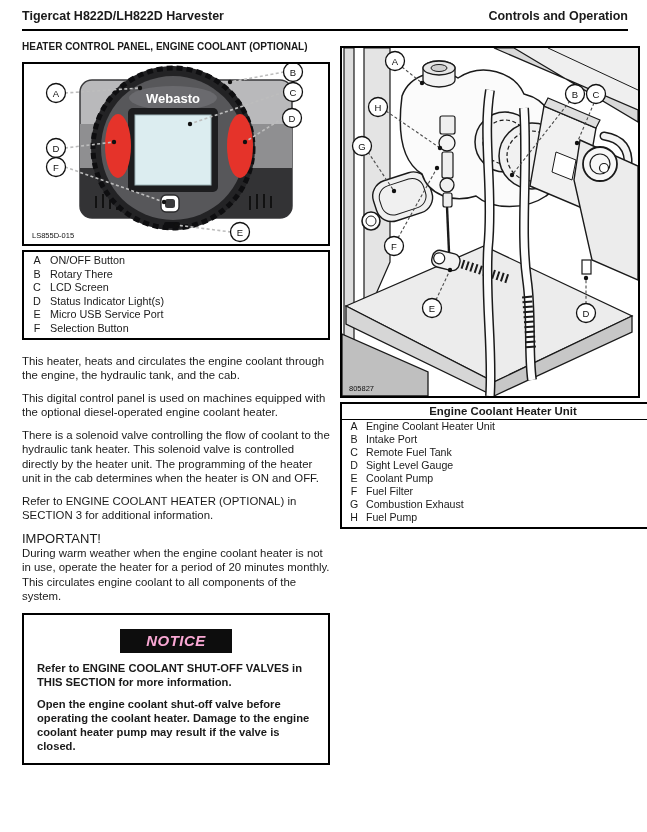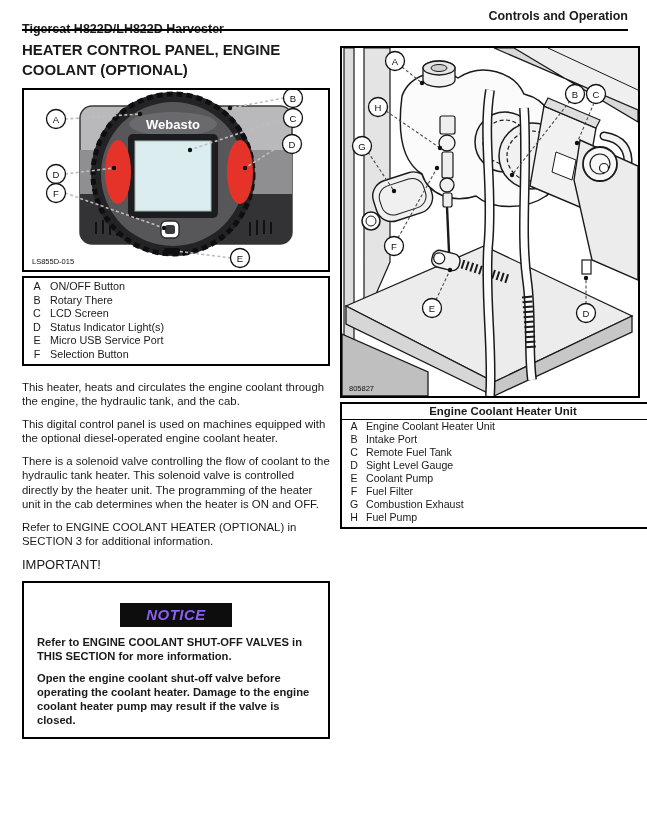--- a/index.html
+++ b/index.html
@@ -1,44 +1,44 @@
 <!DOCTYPE html>
 <html><head>
 <meta charset="utf-8">
 <style>
   html,body { margin:0; padding:0; background:#f2f2f2; }
   #page {
     position:relative; width:647px; height:832px; background:#ffffff;
     font-family:"Liberation Sans", sans-serif; color:#1a1a1a; overflow:hidden;
     margin:0 auto;
   }
-  .hdr-left  { position:absolute; left:22px;  top:9px;  font-size:12.5px; font-weight:bold;margin-top:13px; }
+  .hdr-left  { position:absolute; left:22px;  top:9px;  font-size:12.5px; font-weight:bold; }
   .hdr-right { position:absolute; right:19px; top:9px;  font-size:12.5px; font-weight:bold;margin-left:38px; }
   .hdr-rule  { position:absolute; left:22px;  top:29px; width:606px; border-top:2px solid #000; }
 
   .left-col { position:absolute; left:22px; top:40px; width:308px; }
-  .sec-title { width:292px; font-size:15px; font-weight:bold; line-height:1.3; margin:0 0 9px 0; }
+  .sec-title { width:292px; font-size:10px; font-weight:bold; line-height:1.3; margin:0 0 9px 0; }
 
   .figbox { position:relative; border:2px solid #000; box-sizing:border-box; background:#fff; }
   .fig1 { width:308px; height:184px; }
   .fig1 svg { display:block; width:100%; height:100%; }
 
   .legend1 { width:308px; border:2px solid #000; box-sizing:border-box; margin-top:4px; padding:2px 0 3px 0; }
   .lrow { display:flex; font-size:10.8px; line-height:13.5px; }
   .lrow .lkey { width:26px; text-align:center; flex:0 0 26px; }
   .lrow .llbl { flex:1; }
 
   .para { font-size:11.4px; line-height:1.27; margin:8px 0 0 0; }
   .para.first { margin-top:14px; }
   .imp-head { font-size:13px; font-weight:normal; margin:8px 0 0 0; }
   .imp-text { font-size:11.4px; line-height:1.27; margin:0; }
 
   .notice { border:2px solid #000; margin-top:9px; padding:8px 13px 10px 13px; box-sizing:border-box; width:308px; }
   .notice-label {
-    width:112px; margin:12px auto 0 auto; background:#0d0d0d; color:#8b5cf6;
+    width:112px; margin:6px auto 0 auto; background:#0d0d0d; color:#f9a8d4;
     text-align:center; font-style:italic; font-weight:bold; font-size:15px;
     padding:3px 0 4px 0; letter-spacing:0.5px;
   }
   .notice-p { font-size:11.2px; font-weight:bold; line-height:1.25; margin:8px 0 0 0; }
 
   .fig2 { position:absolute; left:340px; top:46px; width:300px; height:352px; }
   .fig2 svg { display:block; width:100%; height:100%; }
 
   .legend2 { position:absolute; left:340px; top:402px; width:326px; border:2px solid #000; box-sizing:border-box; background:#fff; padding-bottom:3px; }
   .legend2-title { font-size:11.4px; font-weight:bold; text-align:center; border-bottom:1.5px solid #000; padding:1px 0 2px 0; }
@@ -174,20 +174,21 @@
           <span class="llbl">Selection Button</span>
         </div>
     </div>
 
     <p class="para first">This heater, heats and circulates the engine coolant through the engine, the hydraulic tank, and the cab.</p>
     <p class="para">This digital control panel is used on machines equipped with the optional diesel-operated engine coolant heater.</p>
     <p class="para">There is a solenoid valve controlling the flow of coolant to the hydraulic tank heater. This solenoid valve is controlled directly by the heater unit. The programming of the heater unit in the cab determines when the heater is ON and OFF.</p>
     <p class="para">Refer to ENGINE COOLANT HEATER (OPTIONAL) in SECTION 3 for additional information.</p>
 
     <p class="imp-head">IMPORTANT!</p>
+    <p class="imp-text">During warm weather when the engine coolant heater is not in use, operate the heater for a period of 20 minutes monthly. This circulates engine coolant to all components of the system.</p>
 
     <div class="notice">
       <div class="notice-label">NOTICE</div>
       <p class="notice-p">Refer to ENGINE COOLANT SHUT-OFF VALVES in THIS SECTION for more information.</p>
       <p class="notice-p">Open the engine coolant shut-off valve before operating the coolant heater. Damage to the engine coolant heater pump may result if the valve is closed.</p>
     </div>
 
   </div>
 
   <div class="figbox fig2">

